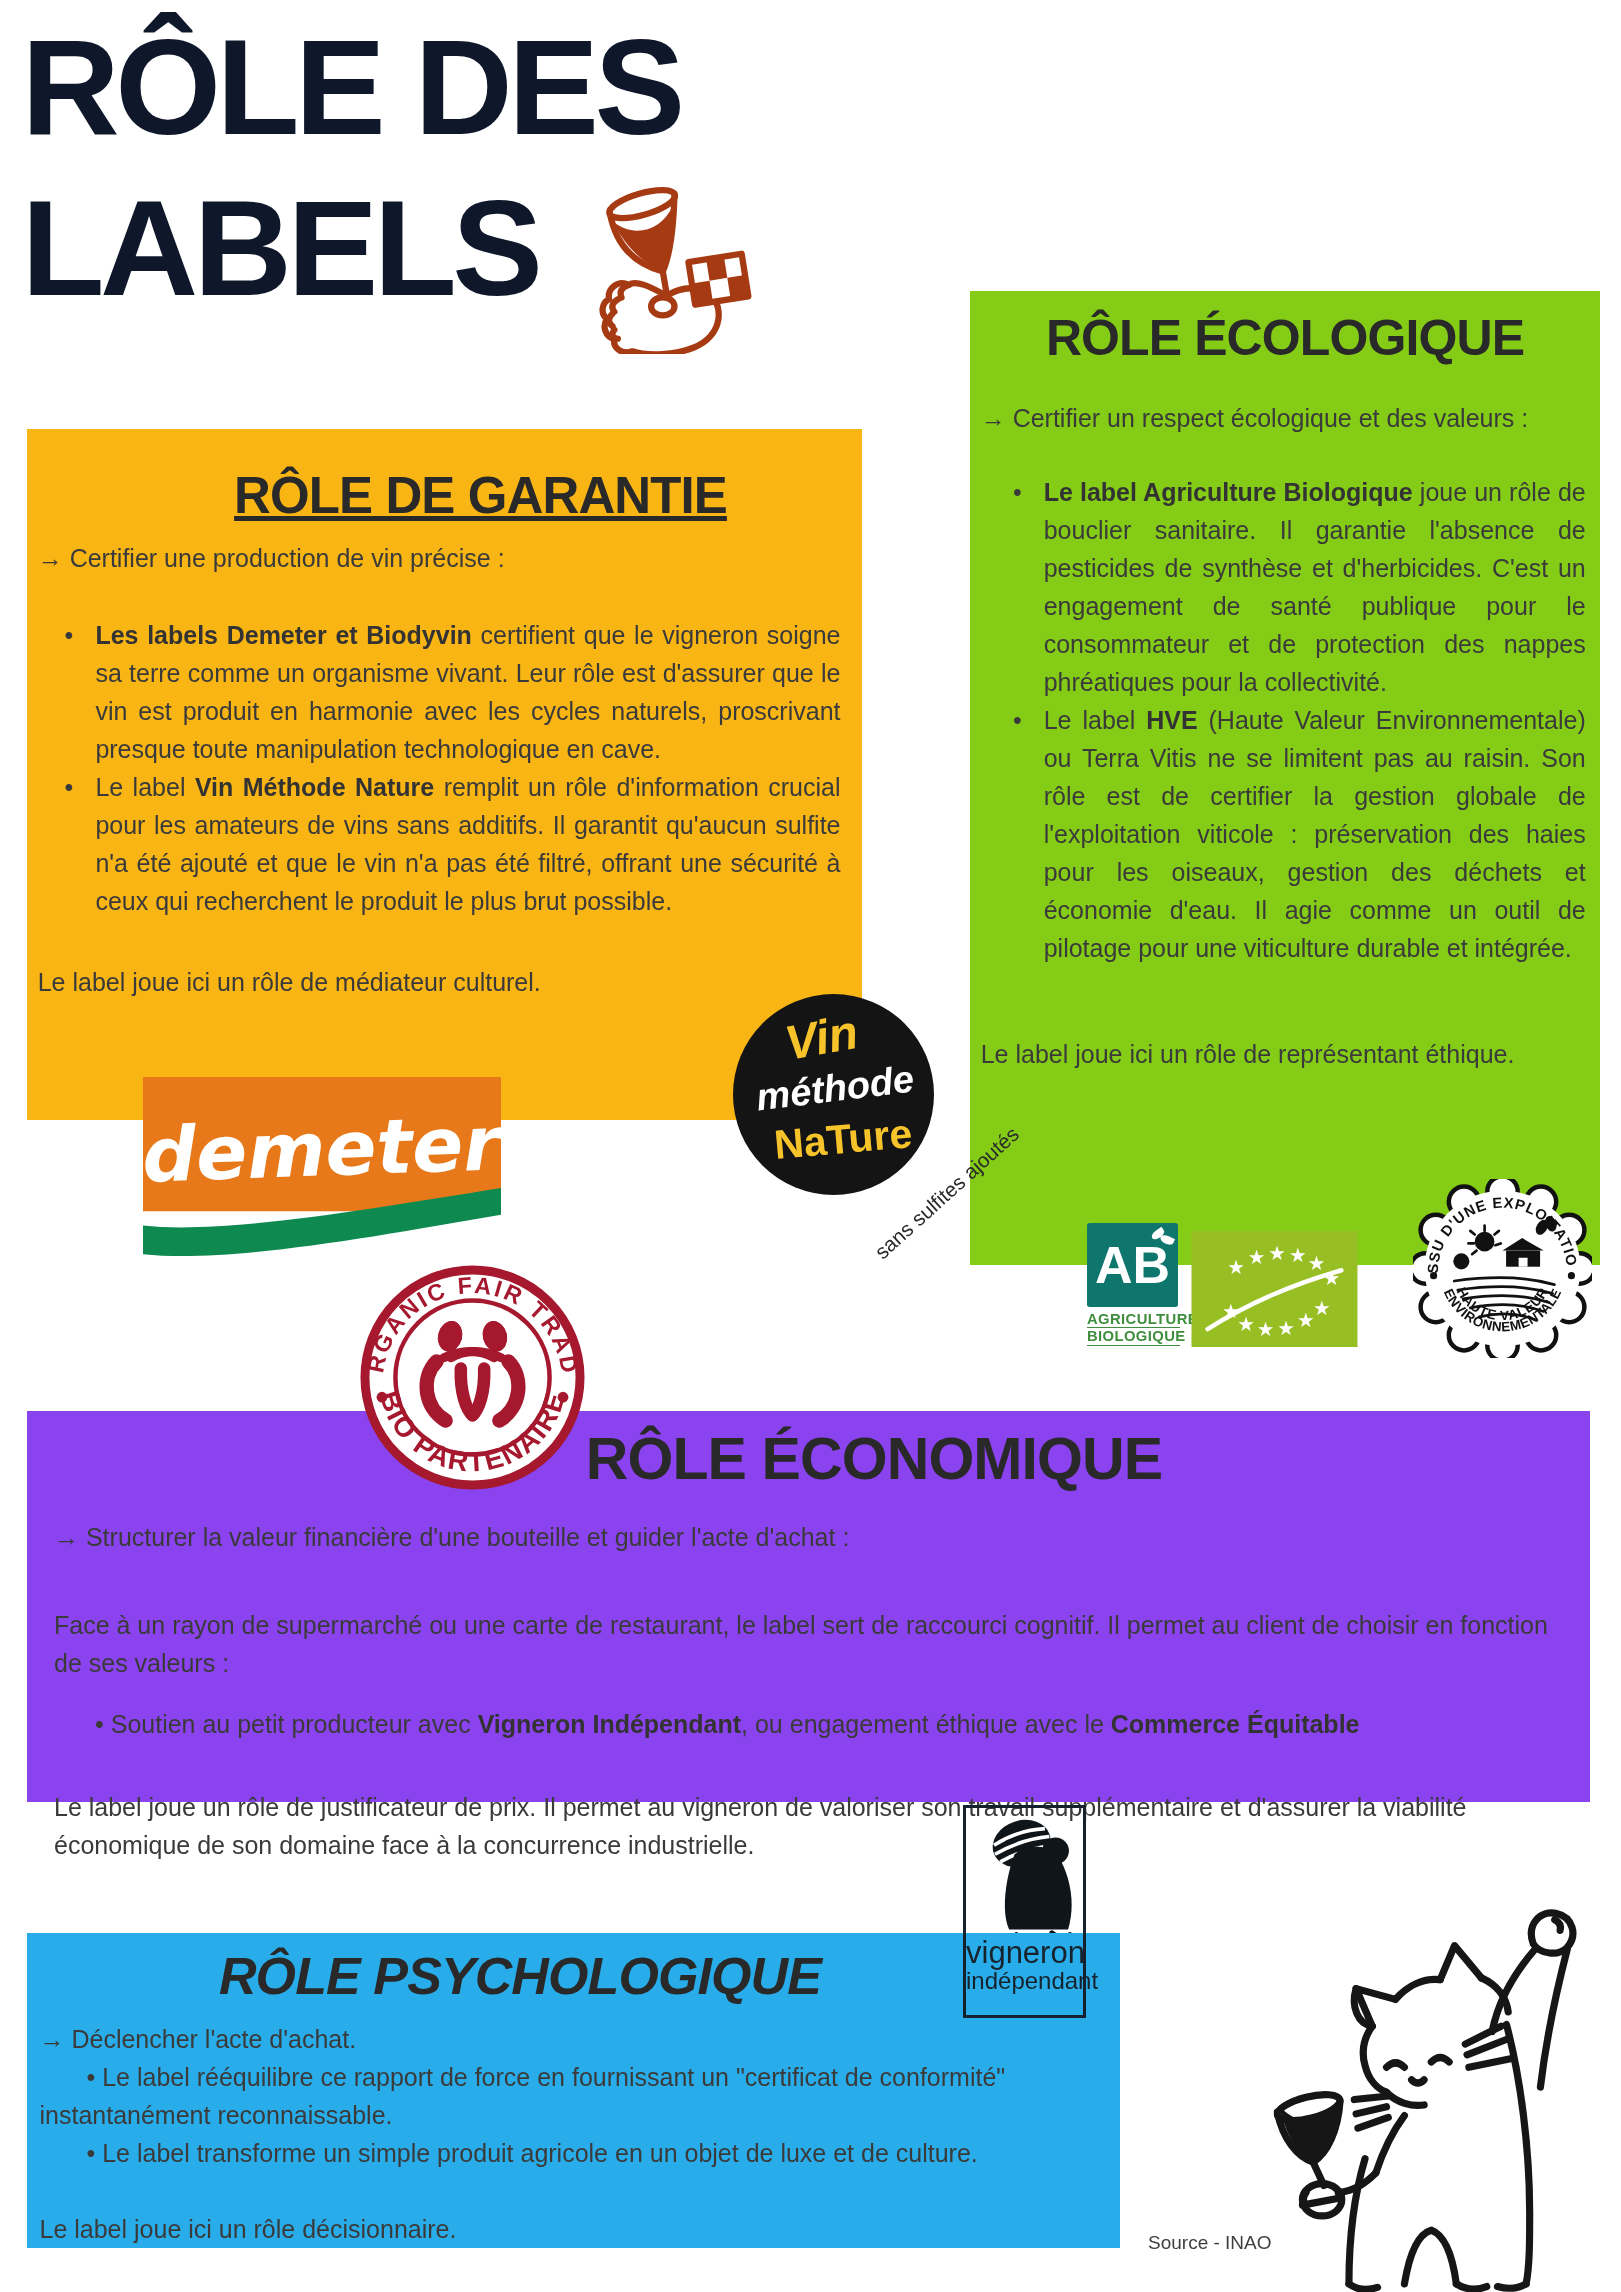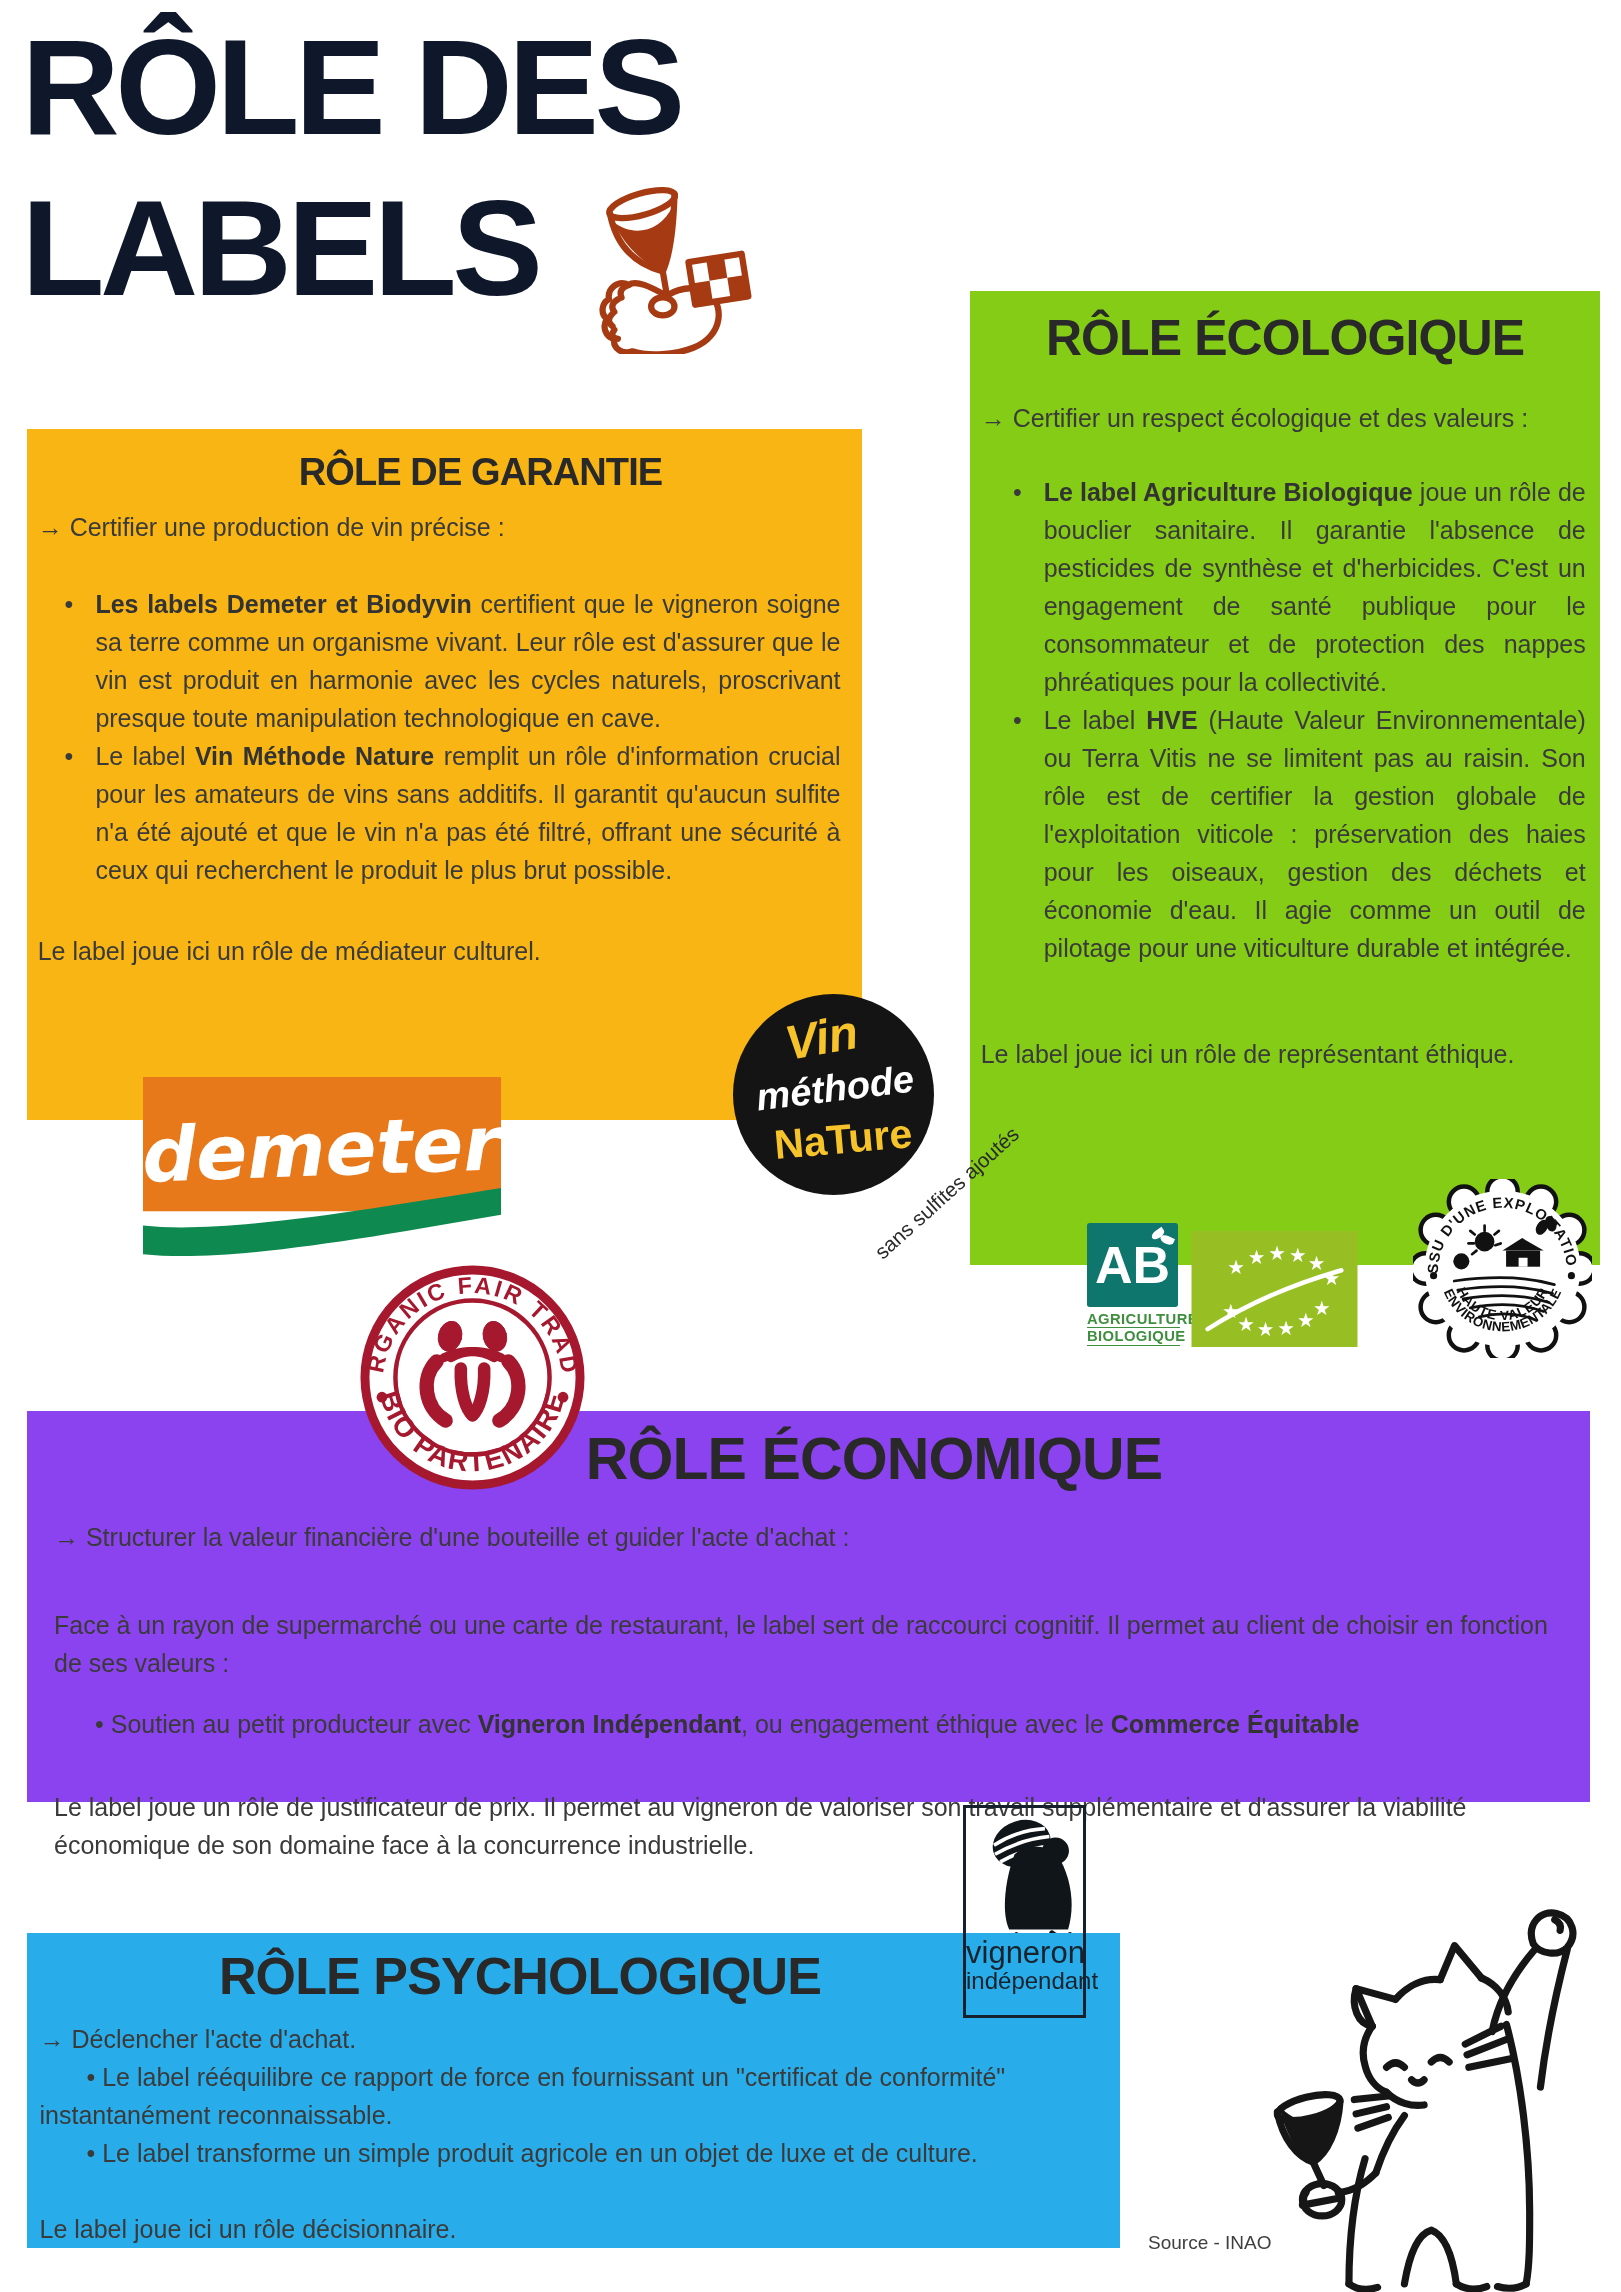--- a/index.html
+++ b/index.html
@@ -16,24 +16,24 @@
   
   .box { position:absolute; box-sizing:border-box; }
   .box-garantie     { left:27px;   top:429px;  width:835px;  height:691px;  background:#F8B513; }
   .box-ecologique   { left:970px; top:291px;  width:630px;  height:974px; background:#84cc16; }
   .box-economique   { left:27px;   top:1411px; width:1563px; height:391px;  background:#8A43EF; }
   .box-psychologique{ left:27px;   top:1933px; width:1093px; height:315px;  background:#29ADEA; }
 
   .box h2 {
     font-weight:900; color:#292929; text-align:center; letter-spacing:-0.9px; margin:0;
   }
-  .box-garantie h2      { font-size:38px; padding:22px 0 0 72px; }
+  .box-garantie h2      { font-size:51px; padding:37px 0 0 72px;text-decoration:underline; }
   .box-ecologique h2    { font-size:50px; padding:18px 0 0 0; }
   .box-economique h2    { font-size:59px; padding:14.3px 0 0 131px; }
-  .box-psychologique h2 { font-size:52px; padding:12.5px 107px 0 0; }
+  .box-psychologique h2 { font-size:52px; padding:12.5px 107px 0 0;font-style:italic; }
 
   .body-txt { font-size:25px; line-height:38px; color:#3a3a3a; margin:0; }
   .just { text-align:justify; }
   b, strong { font-weight:700; color:#333333; }
 
   .box-garantie .inner   { padding:0 21.5px 0 10.7px; }
   .box-ecologique .inner { padding:0 14.3px 0 10.7px; }
   .box-economique .inner { padding:0 27px; }
   .box-psychologique .inner { padding:0 12.5px; }
 

